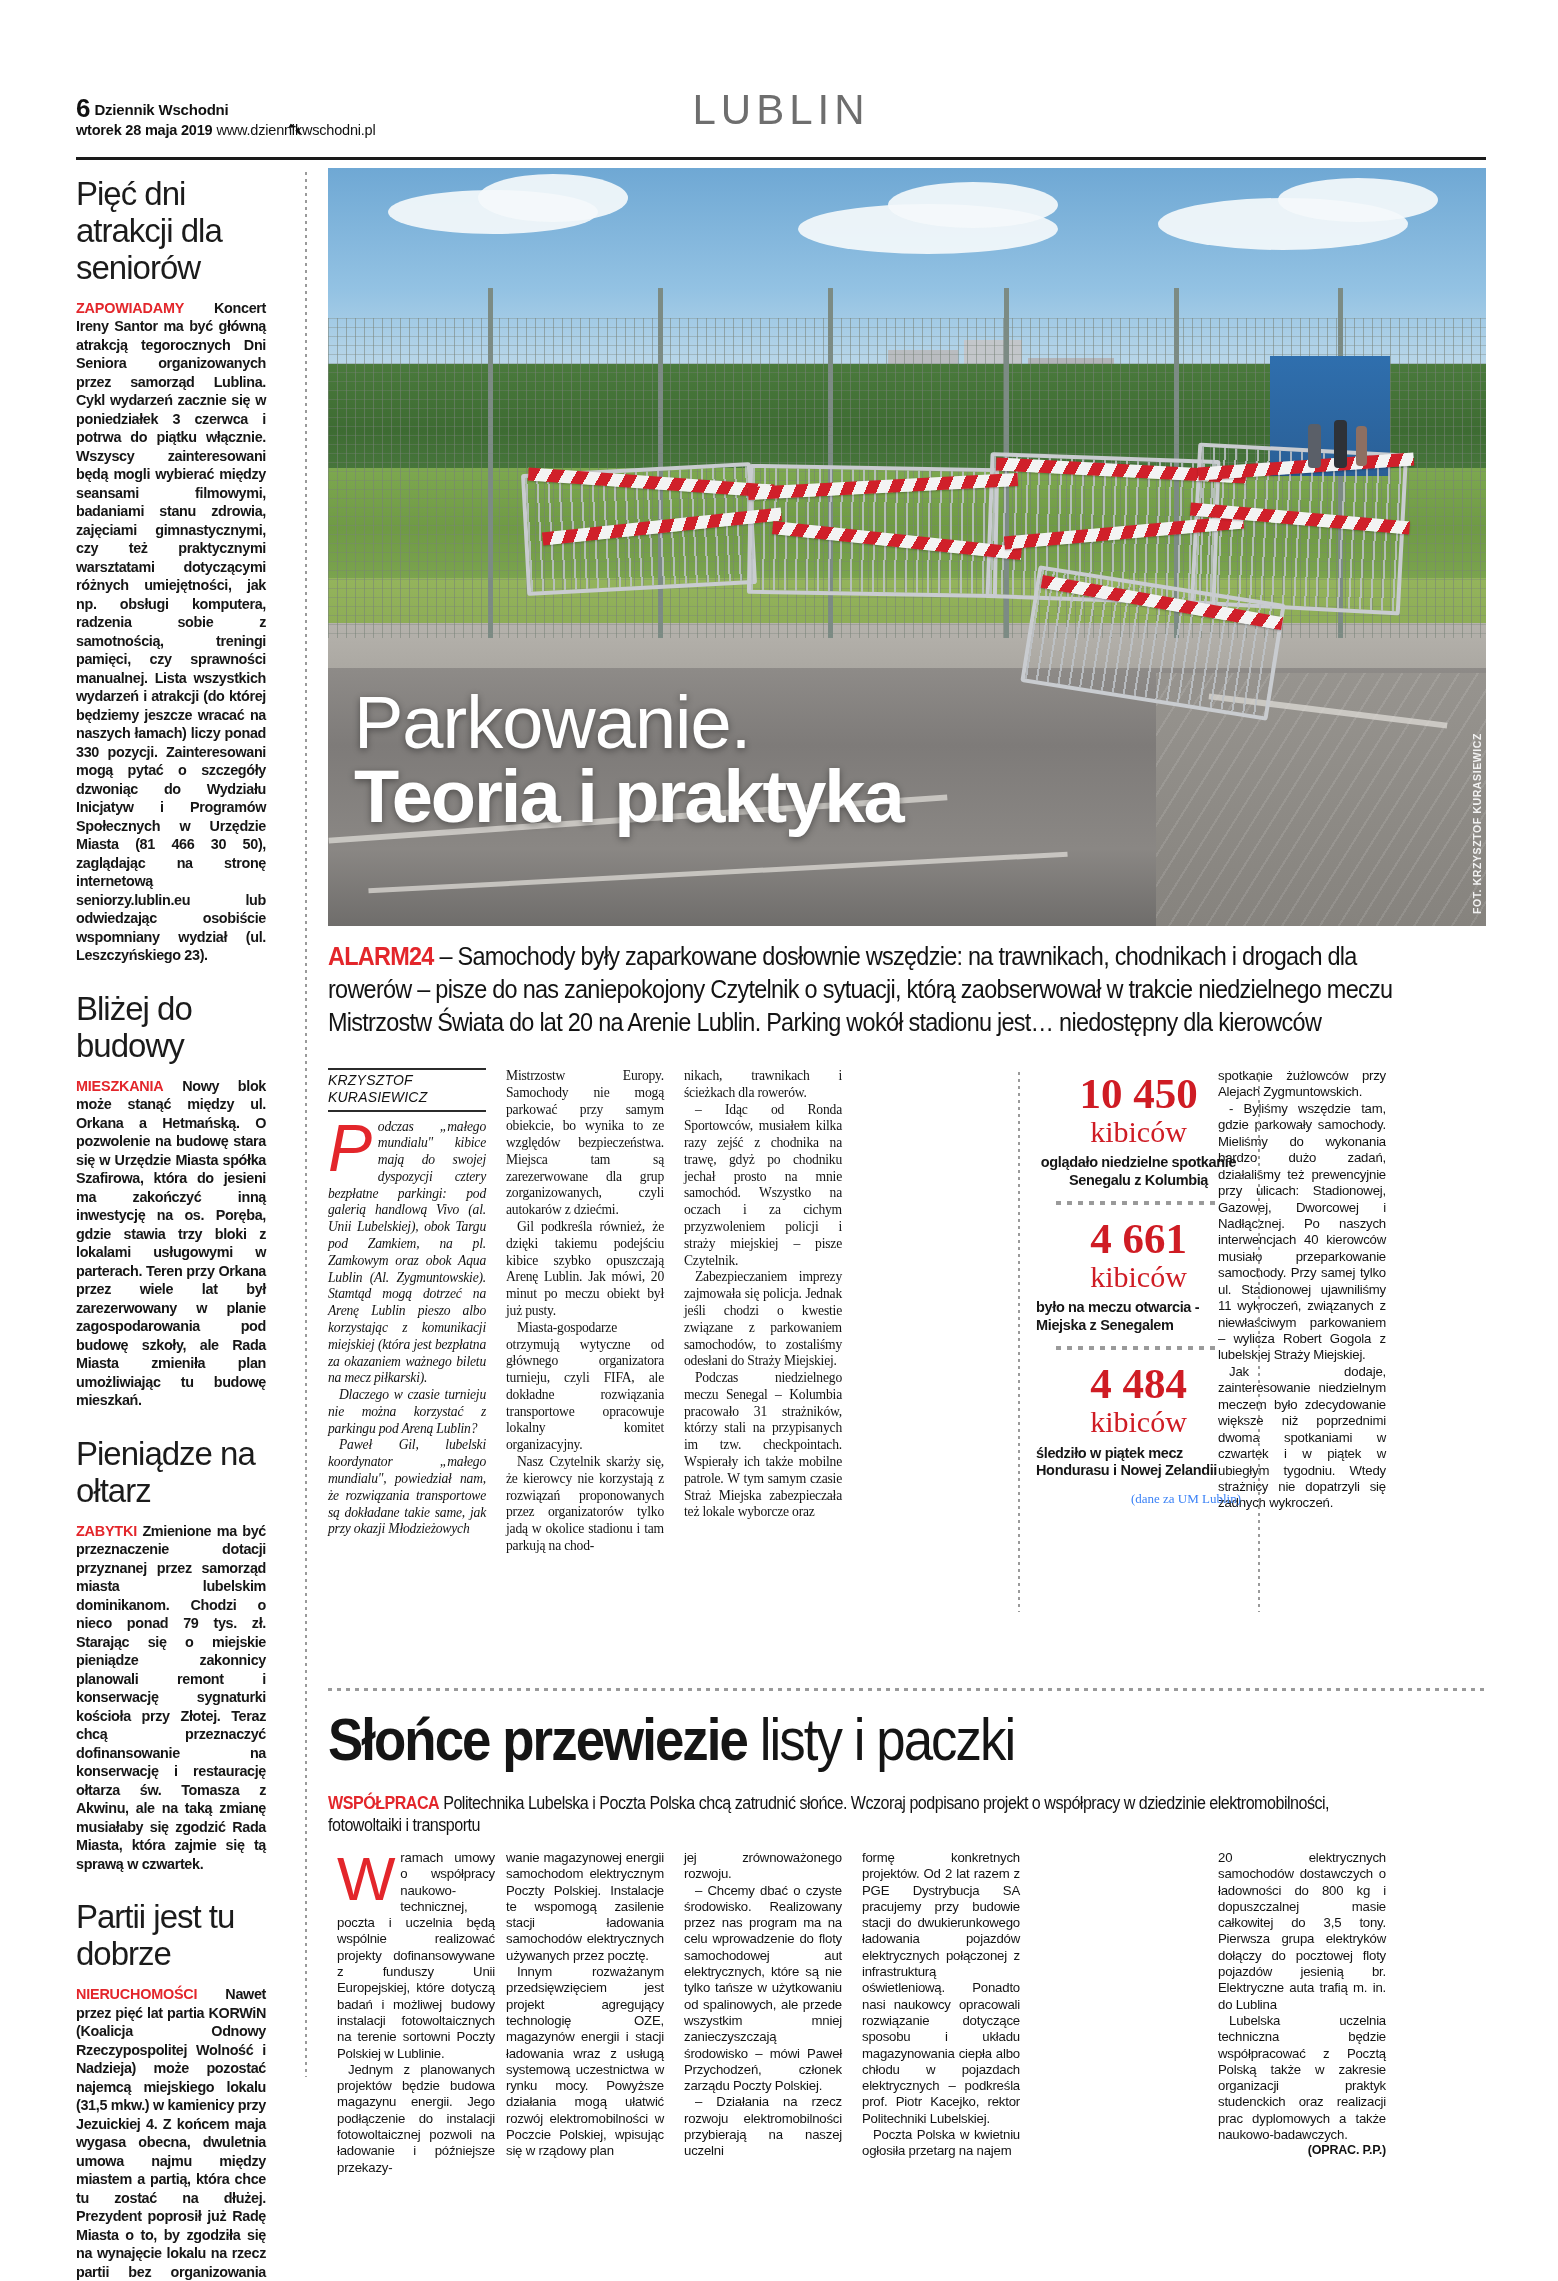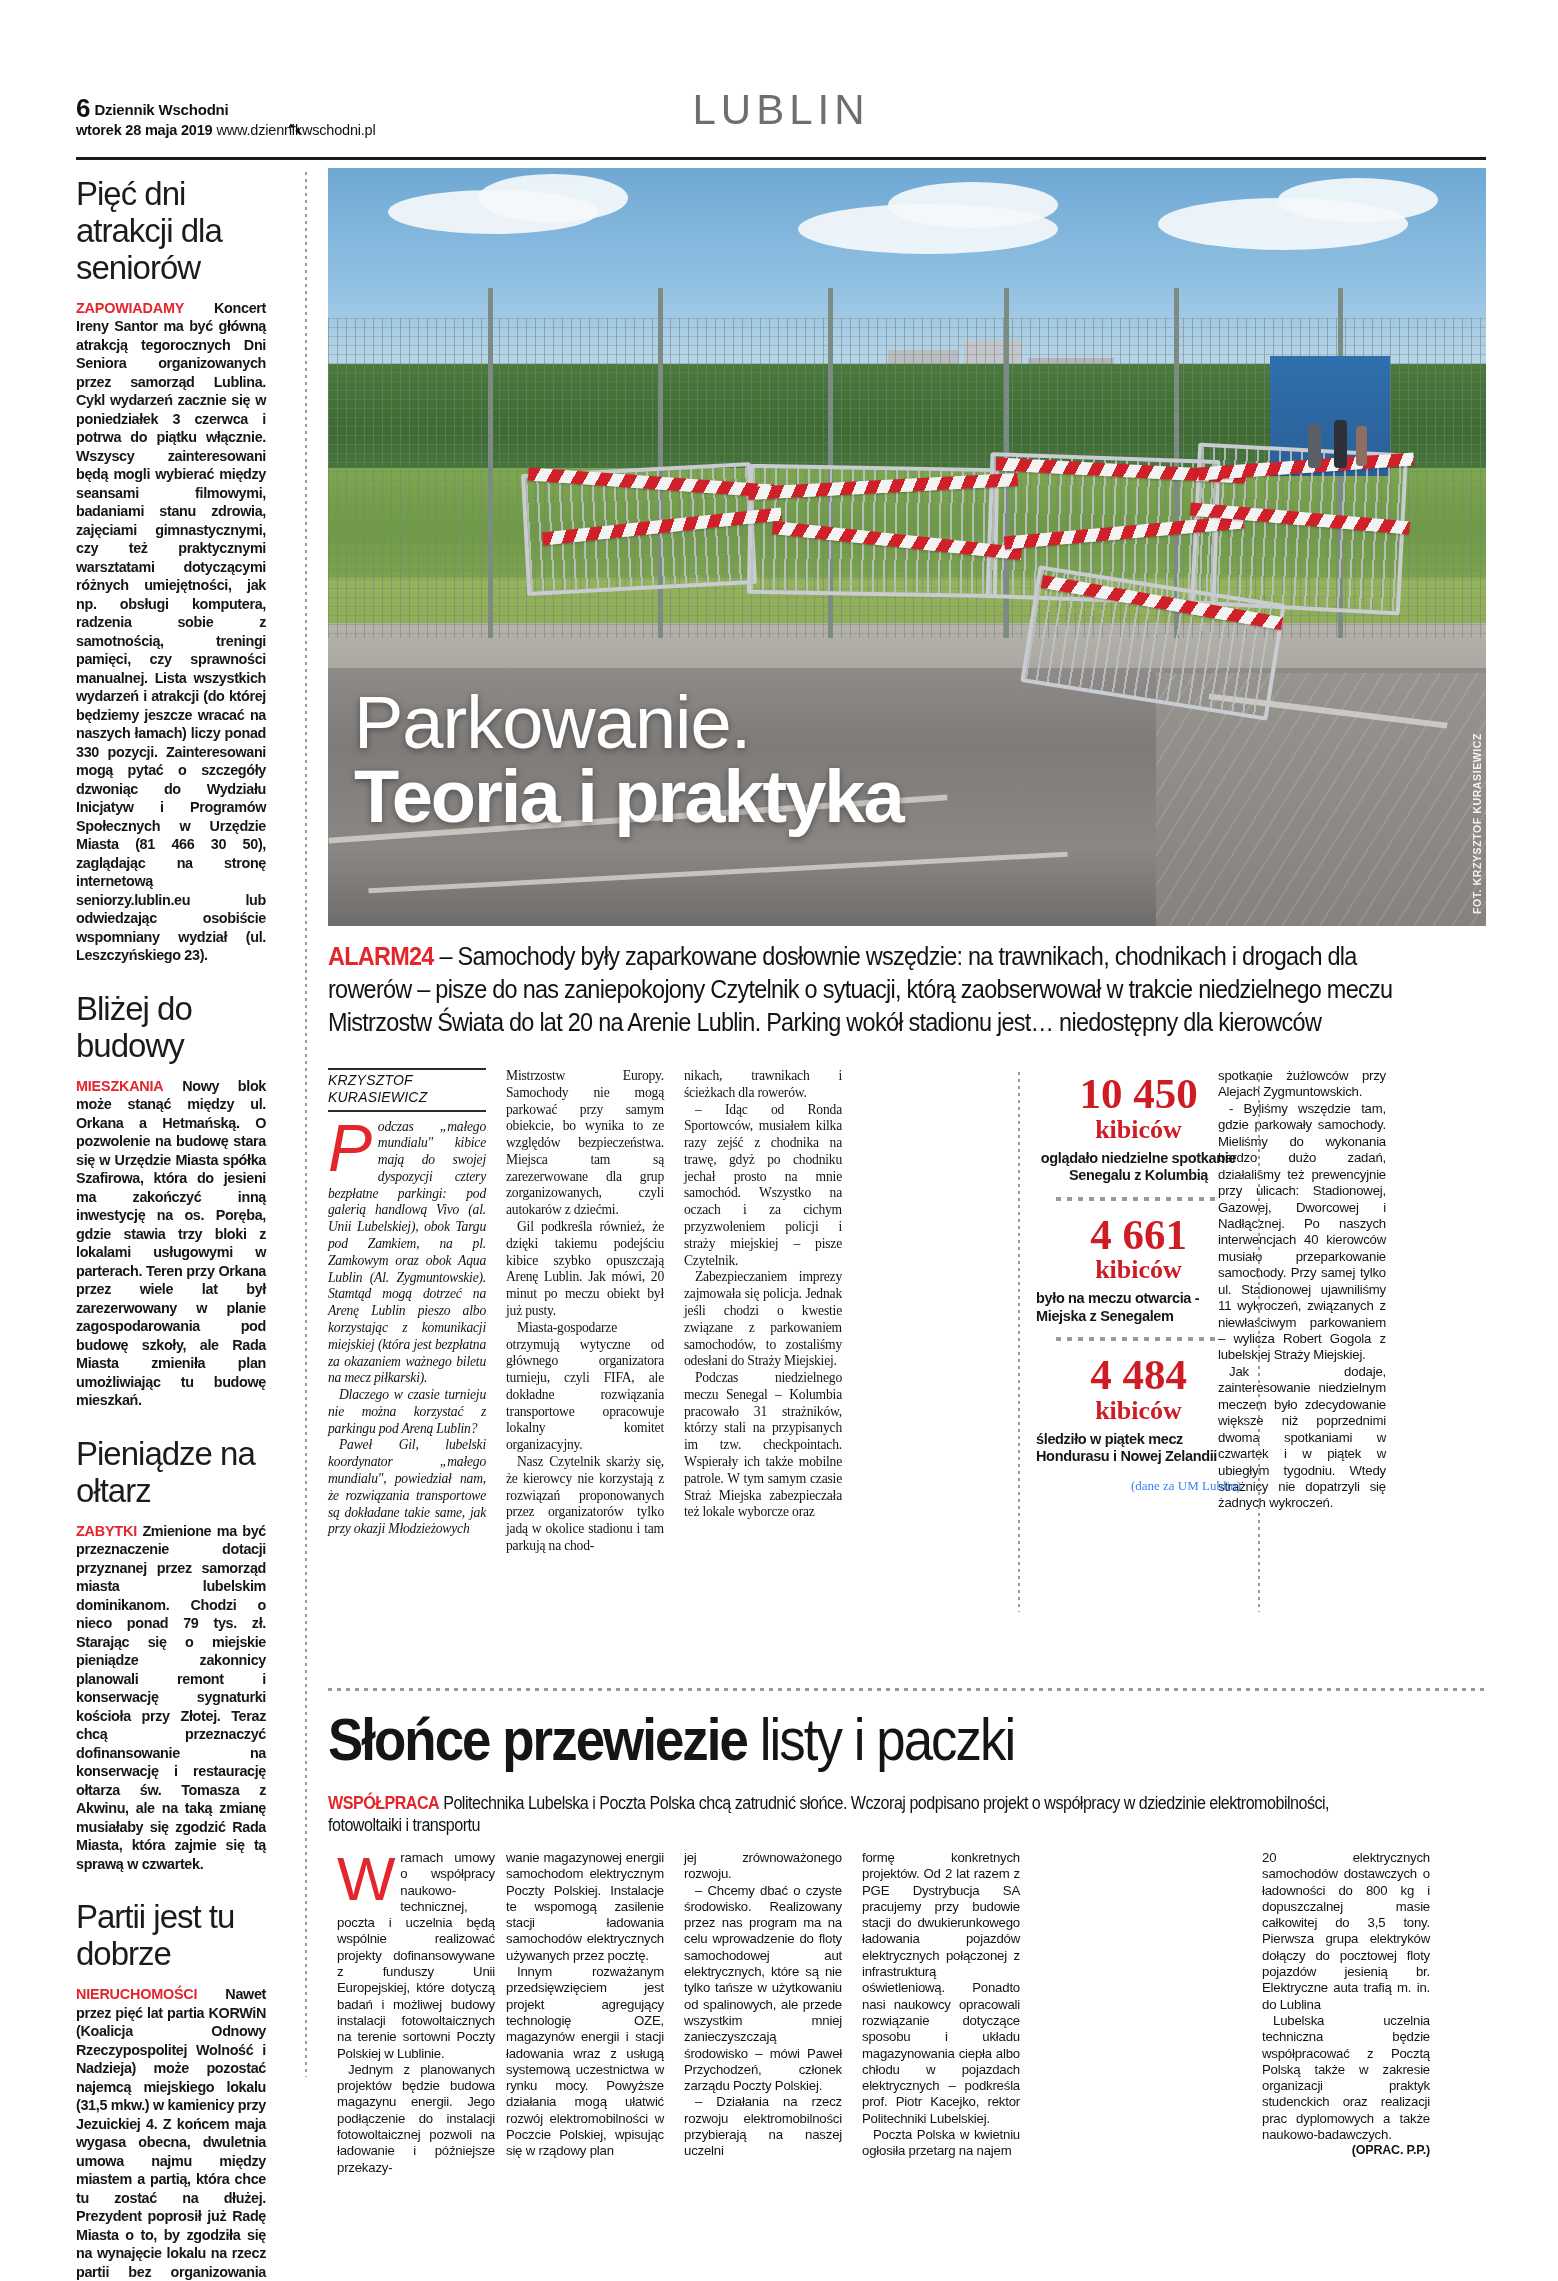--- a/index.html
+++ b/index.html
@@ -212,21 +212,21 @@
     position:absolute; left:1036px; top:1072px; width:205px;
     text-align:center;
   }
   .stat-num{
     font-family:"Liberation Serif", serif;
     font-weight:bold; font-size:43px; color:#cf1c24;
     letter-spacing:0px; line-height:1.04;
   }
   .stat-unit{
     font-family:"Liberation Serif", serif;
-    font-size:26px; color:#cf1c24; line-height:1.12; margin-top:-2px;font-weight:bold;
+    font-size:30px; color:#cf1c24; line-height:1.12; margin-top:-2px;
   }
   .stat-desc{
     font-size:14.5px; line-height:1.2; font-weight:bold;
     letter-spacing:-.35px; margin-top:6px; color:#161616;
     text-align:left;
   }
   .stat-desc.ctr{ text-align:center; }
   .dotsep{
     margin:12px auto; width:165px; height:4px;
     background-image: linear-gradient(to right,#9a9a9a 50%, rgba(255,255,255,0) 0%);
@@ -456,21 +456,21 @@
     </div>
     <div class="col" style="left:356px; width:158px; font-family:'Liberation Sans',sans-serif; font-size:13.2px;">
       <p class="nofirst">jej zrównoważonego rozwoju.</p>
       <p>– Chcemy dbać o czyste środowisko. Realizowany przez nas program ma na celu wprowadzenie do floty samochodowej aut elektrycznych, które są nie tylko tańsze w użytkowaniu od spalinowych, ale przede wszystkim mniej zanieczyszczają środowisko – mówi Paweł Przychodzeń, członek zarządu Poczty Polskiej.</p>
       <p>– Działania na rzecz rozwoju elektromobilności przybierają na naszej uczelni</p>
     </div>
     <div class="col" style="left:534px; width:158px; font-family:'Liberation Sans',sans-serif; font-size:13.2px;">
       <p class="nofirst">formę konkretnych projektów. Od 2 lat razem z PGE Dystrybucja SA pracujemy przy budowie stacji do dwukierunkowego ładowania pojazdów elektrycznych połączonej z infrastrukturą oświetleniową. Ponadto nasi naukowcy opracowali rozwiązanie dotyczące sposobu i układu magazynowania ciepła albo chłodu w pojazdach elektrycznych – podkreśla prof. Piotr Kacejko, rektor Politechniki Lubelskiej.</p>
       <p>Poczta Polska w kwietniu ogłosiła przetarg na najem</p>
     </div>
-    <div class="col" style="left:934px; width:168px; font-family:'Liberation Sans',sans-serif; font-size:13.2px;">
+    <div class="col" style="left:890px; width:168px; font-family:'Liberation Sans',sans-serif; font-size:13.2px;">
       <p class="nofirst">20 elektrycznych samochodów dostawczych o ładowności do 800 kg i dopuszczalnej masie całkowitej do 3,5 tony. Pierwsza grupa elektryków dołączy do pocztowej floty pojazdów jesienią br. Elektryczne auta trafią m. in. do Lublina</p>
       <p>Lubelska uczelnia techniczna będzie współpracować z Pocztą Polską także w zakresie organizacji praktyk studenckich oraz realizacji prac dyplomowych a także naukowo-badawczych.</p>
       <p class="sig">(OPRAC. P.P.)</p>
     </div>
   </div>
 
   <div class="vrule" style="left:1018px; top:1072px; height:540px;"></div>
   <div class="vrule" style="left:1258px; top:1072px; height:540px;"></div>
 
 </div>

